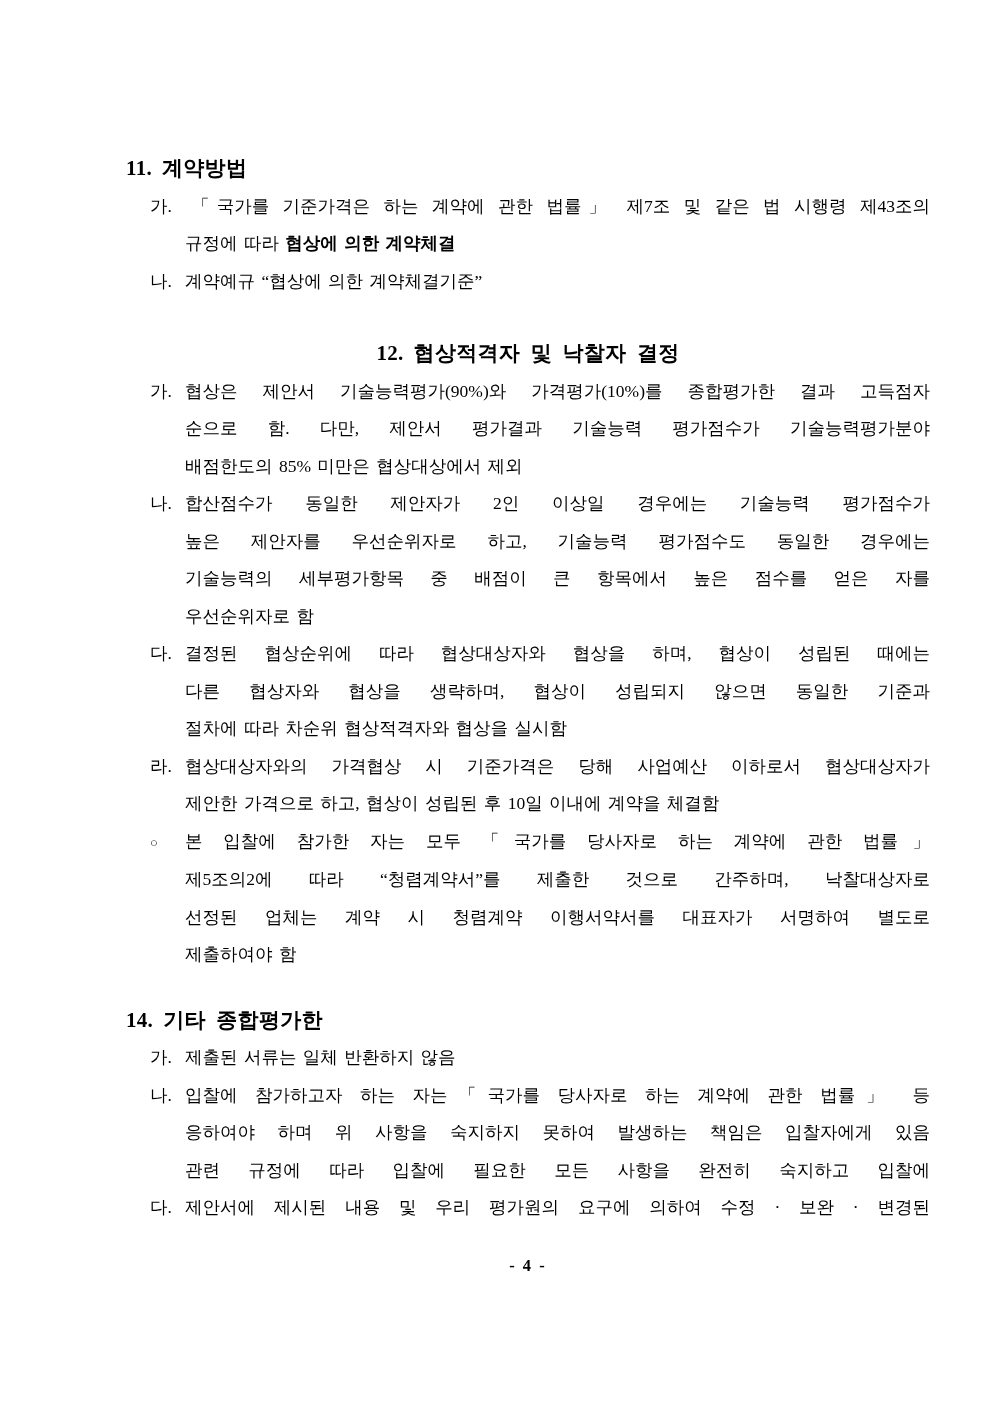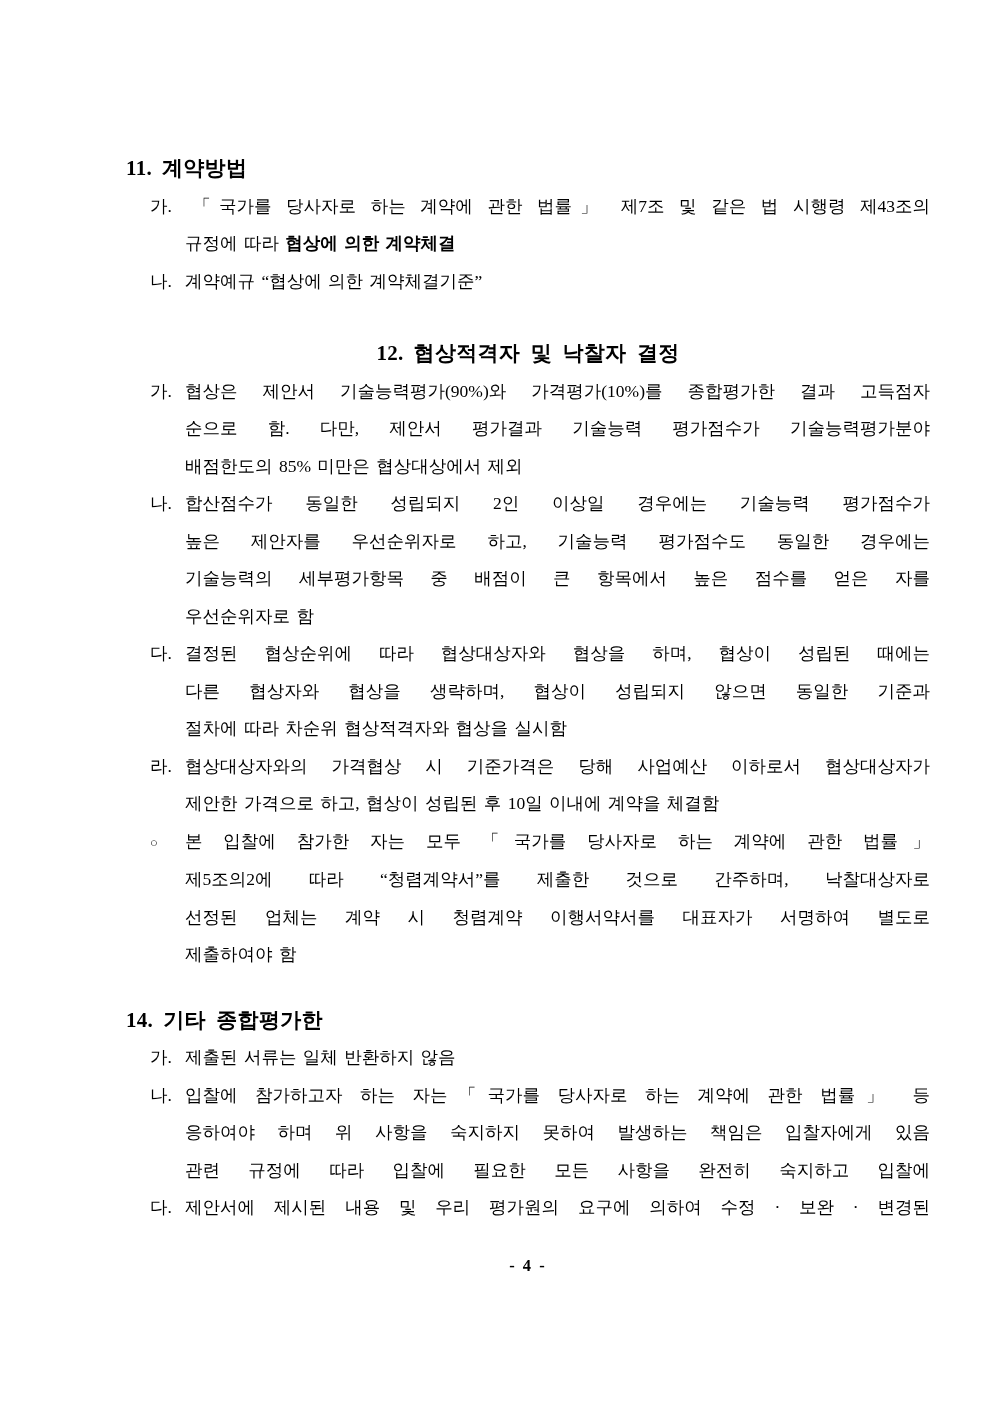--- a/index.html
+++ b/index.html
@@ -57,21 +57,21 @@
 </head>
 <body>
 
 <div class="page">
 
   <section>
     <div class="line heading">
       <span class="sec-num">11.</span><span>계약방법</span>
     </div>
     <div class="line first fill">
-      <span class="label">가.</span><span>「국가를 당사자로 하는 계약에 관한 법률」 제7조 및 같은 법 시행령 제43조의</span>
+      <span class="label">가.</span><span>「국가를 기준가격은 하는 계약에 관한 법률」 제7조 및 같은 법 시행령 제43조의</span>
     </div>
     <div class="line cont">
       <span>규정에 따라 </span><span class="bold">협상에 의한 계약체결</span>
     </div>
     <div class="line first">
       <span class="label">나.</span><span>계약예규 “협상에 의한 계약체결기준”</span>
     </div>
   </section>
 
   <section>
@@ -79,21 +79,21 @@
       <span class="sec-num">12.</span><span>협상적격자 및 낙찰자 결정</span>
     </div>
 
     <div class="line first fill">
       <span class="label">가.</span><span>협상은 제안서 기술능력평가(90%)와 가격평가(10%)를 종합평가한 결과 고득점자</span>
     </div>
     <div class="line cont fill"><span>순으로 함. 다만, 제안서 평가결과 기술능력 평가점수가 기술능력평가분야</span></div>
     <div class="line cont"><span>배점한도의 85% 미만은 협상대상에서 제외</span></div>
 
     <div class="line first fill">
-      <span class="label">나.</span><span>합산점수가 동일한 성립되지 2인 이상일 경우에는 기술능력 평가점수가</span>
+      <span class="label">나.</span><span>합산점수가 동일한 제안자가 2인 이상일 경우에는 기술능력 평가점수가</span>
     </div>
     <div class="line cont fill"><span>높은 제안자를 우선순위자로 하고, 기술능력 평가점수도 동일한 경우에는</span></div>
     <div class="line cont fill"><span>기술능력의 세부평가항목 중 배점이 큰 항목에서 높은 점수를 얻은 자를</span></div>
     <div class="line cont"><span>우선순위자로 함</span></div>
 
     <div class="line first fill">
       <span class="label">다.</span><span>결정된 협상순위에 따라 협상대상자와 협상을 하며, 협상이 성립된 때에는</span>
     </div>
     <div class="line cont fill"><span>다른 협상자와 협상을 생략하며, 협상이 성립되지 않으면 동일한 기준과</span></div>
     <div class="line cont"><span>절차에 따라 차순위 협상적격자와 협상을 실시함</span></div>

